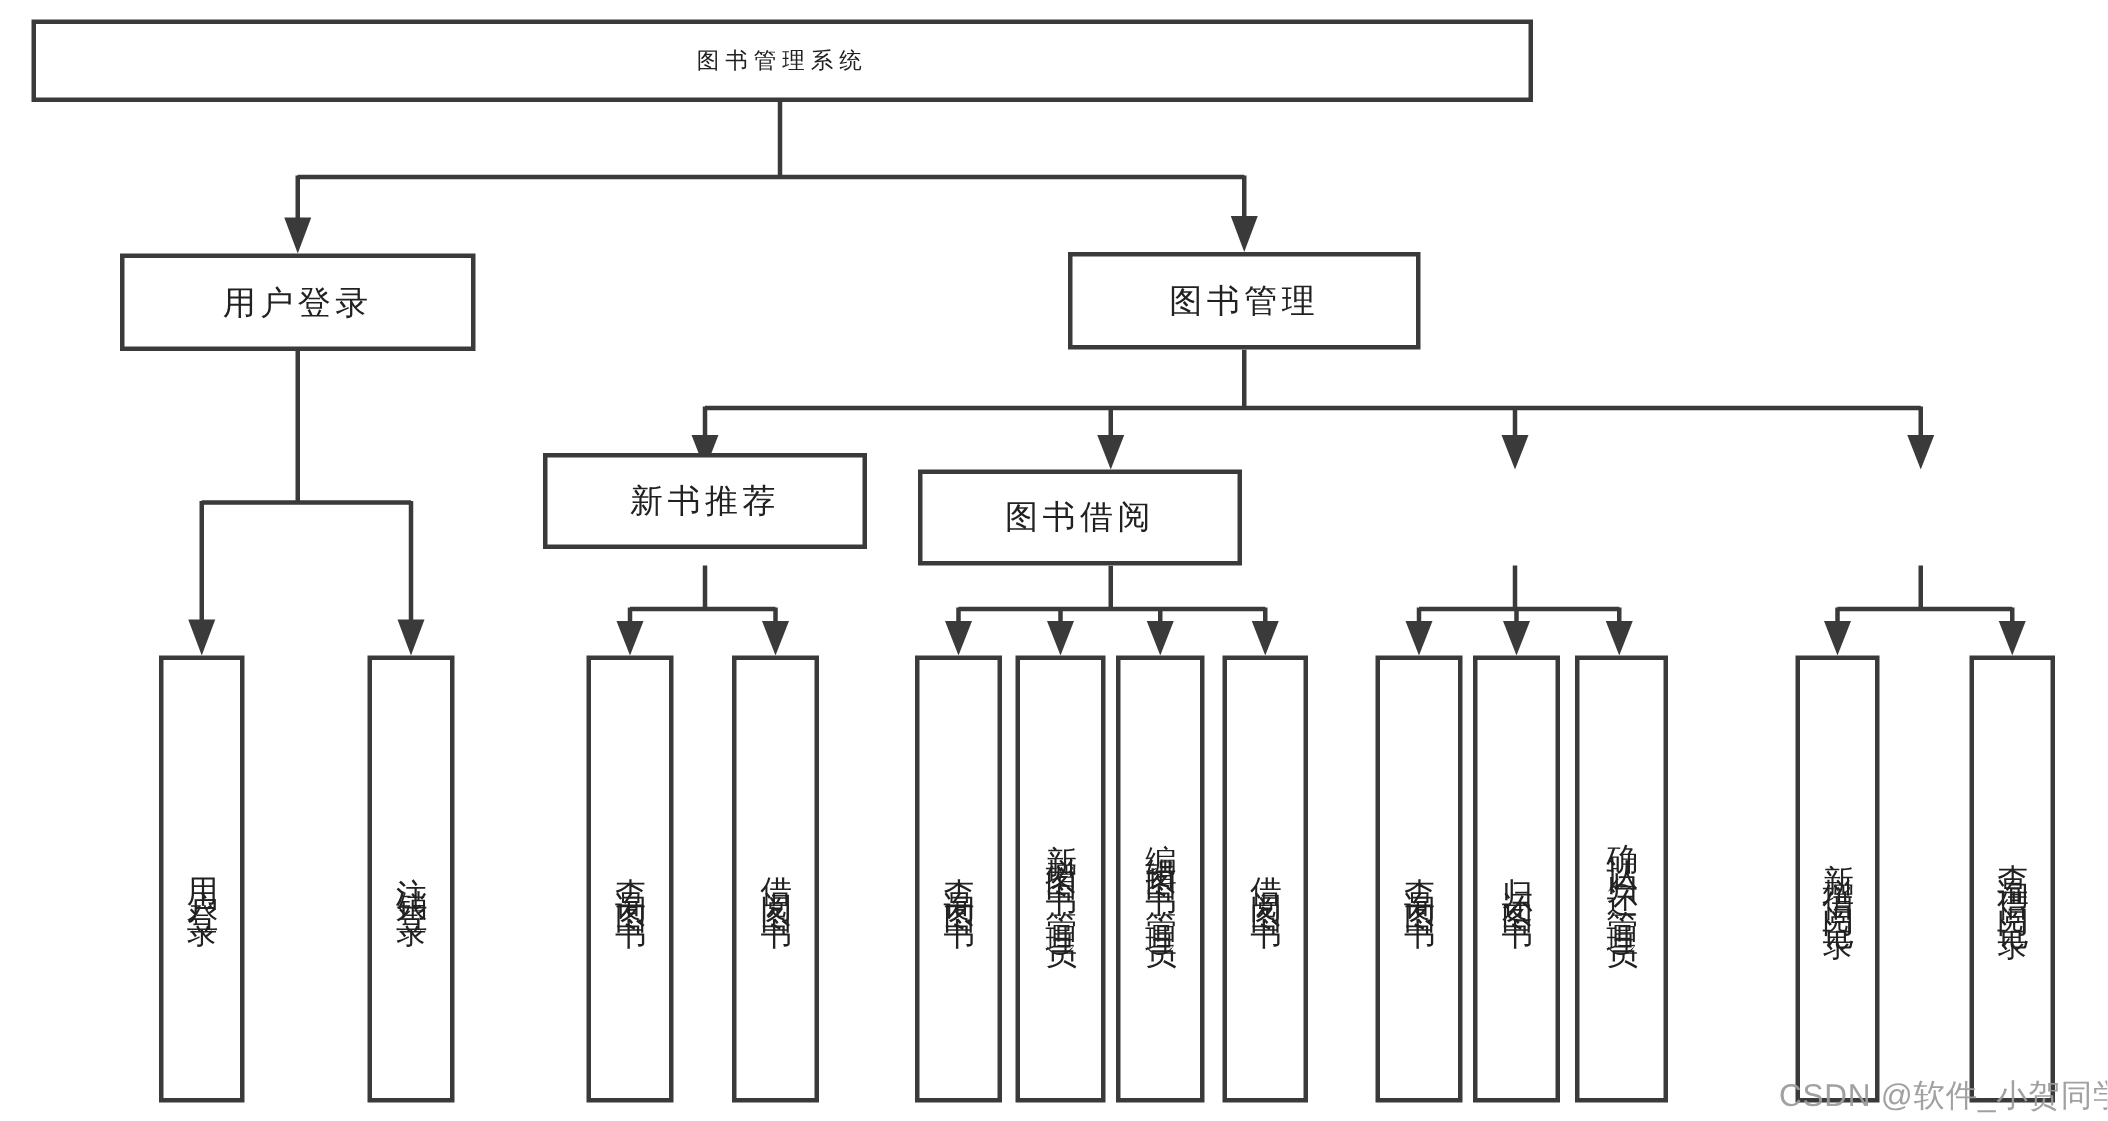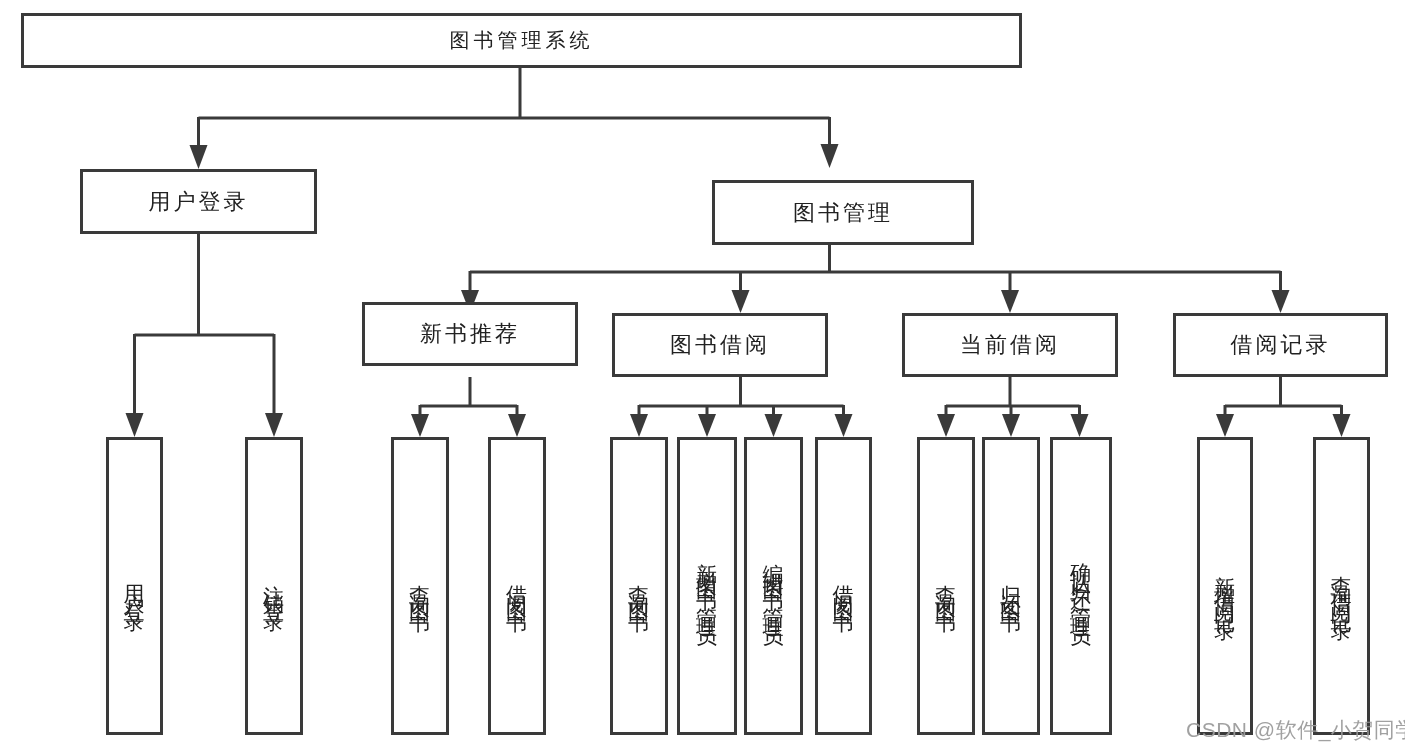--- a/index.html
+++ b/index.html
@@ -19,21 +19,21 @@
     display:flex;align-items:center;justify-content:center;
     color:#212121;
     z-index:2;
   }
   .hlbl{
     font-size:22px;
     letter-spacing:3px;
     white-space:nowrap;
     color:#212121;
   }
-  .root .hlbl{font-size:20px;letter-spacing:4px;}
+  .root .hlbl{font-size:15px;letter-spacing:4px;}
   .vlbl{
     writing-mode:vertical-rl;
     text-orientation:mixed;
     font-size:21px;
     letter-spacing:9px;
     line-height:1;
     color:#212121;
     white-space:nowrap;
   }
   #watermark{
@@ -99,35 +99,29 @@
     </g>
   </svg>
 
   <div class="node root" style="left:21px;top:13px;width:1001px;height:55px">
     <span class="hlbl">图书管理系统</span>
   </div>
 
   <div class="node" style="left:80px;top:169px;width:237px;height:65px">
     <span class="hlbl">用户登录</span>
   </div>
-  <div class="node" style="left:712px;top:180px;width:262px;height:65px">
+  <div class="node" style="left:712px;top:168px;width:235px;height:65px">
     <span class="hlbl">图书管理</span>
   </div>
 
   <div class="node" style="left:362px;top:302px;width:216px;height:64px">
     <span class="hlbl">新书推荐</span>
   </div>
   <div class="node" style="left:612px;top:313px;width:216px;height:64px">
     <span class="hlbl">图书借阅</span>
-  </div>
-  <div class="node" style="left:902px;top:313px;width:216px;height:64px">
-    <span class="hlbl">当前借阅</span>
-  </div>
-  <div class="node" style="left:1173px;top:313px;width:215px;height:64px">
-    <span class="hlbl">借阅记录</span>
   </div>
 
   <div class="node" style="left:106px;top:437px;width:57px;height:298px">
     <span class="vlbl">用户登录</span>
   </div>
   <div class="node" style="left:245px;top:437px;width:58px;height:298px">
     <span class="vlbl">注销登录</span>
   </div>
 
   <div class="node" style="left:391px;top:437px;width:58px;height:298px">

